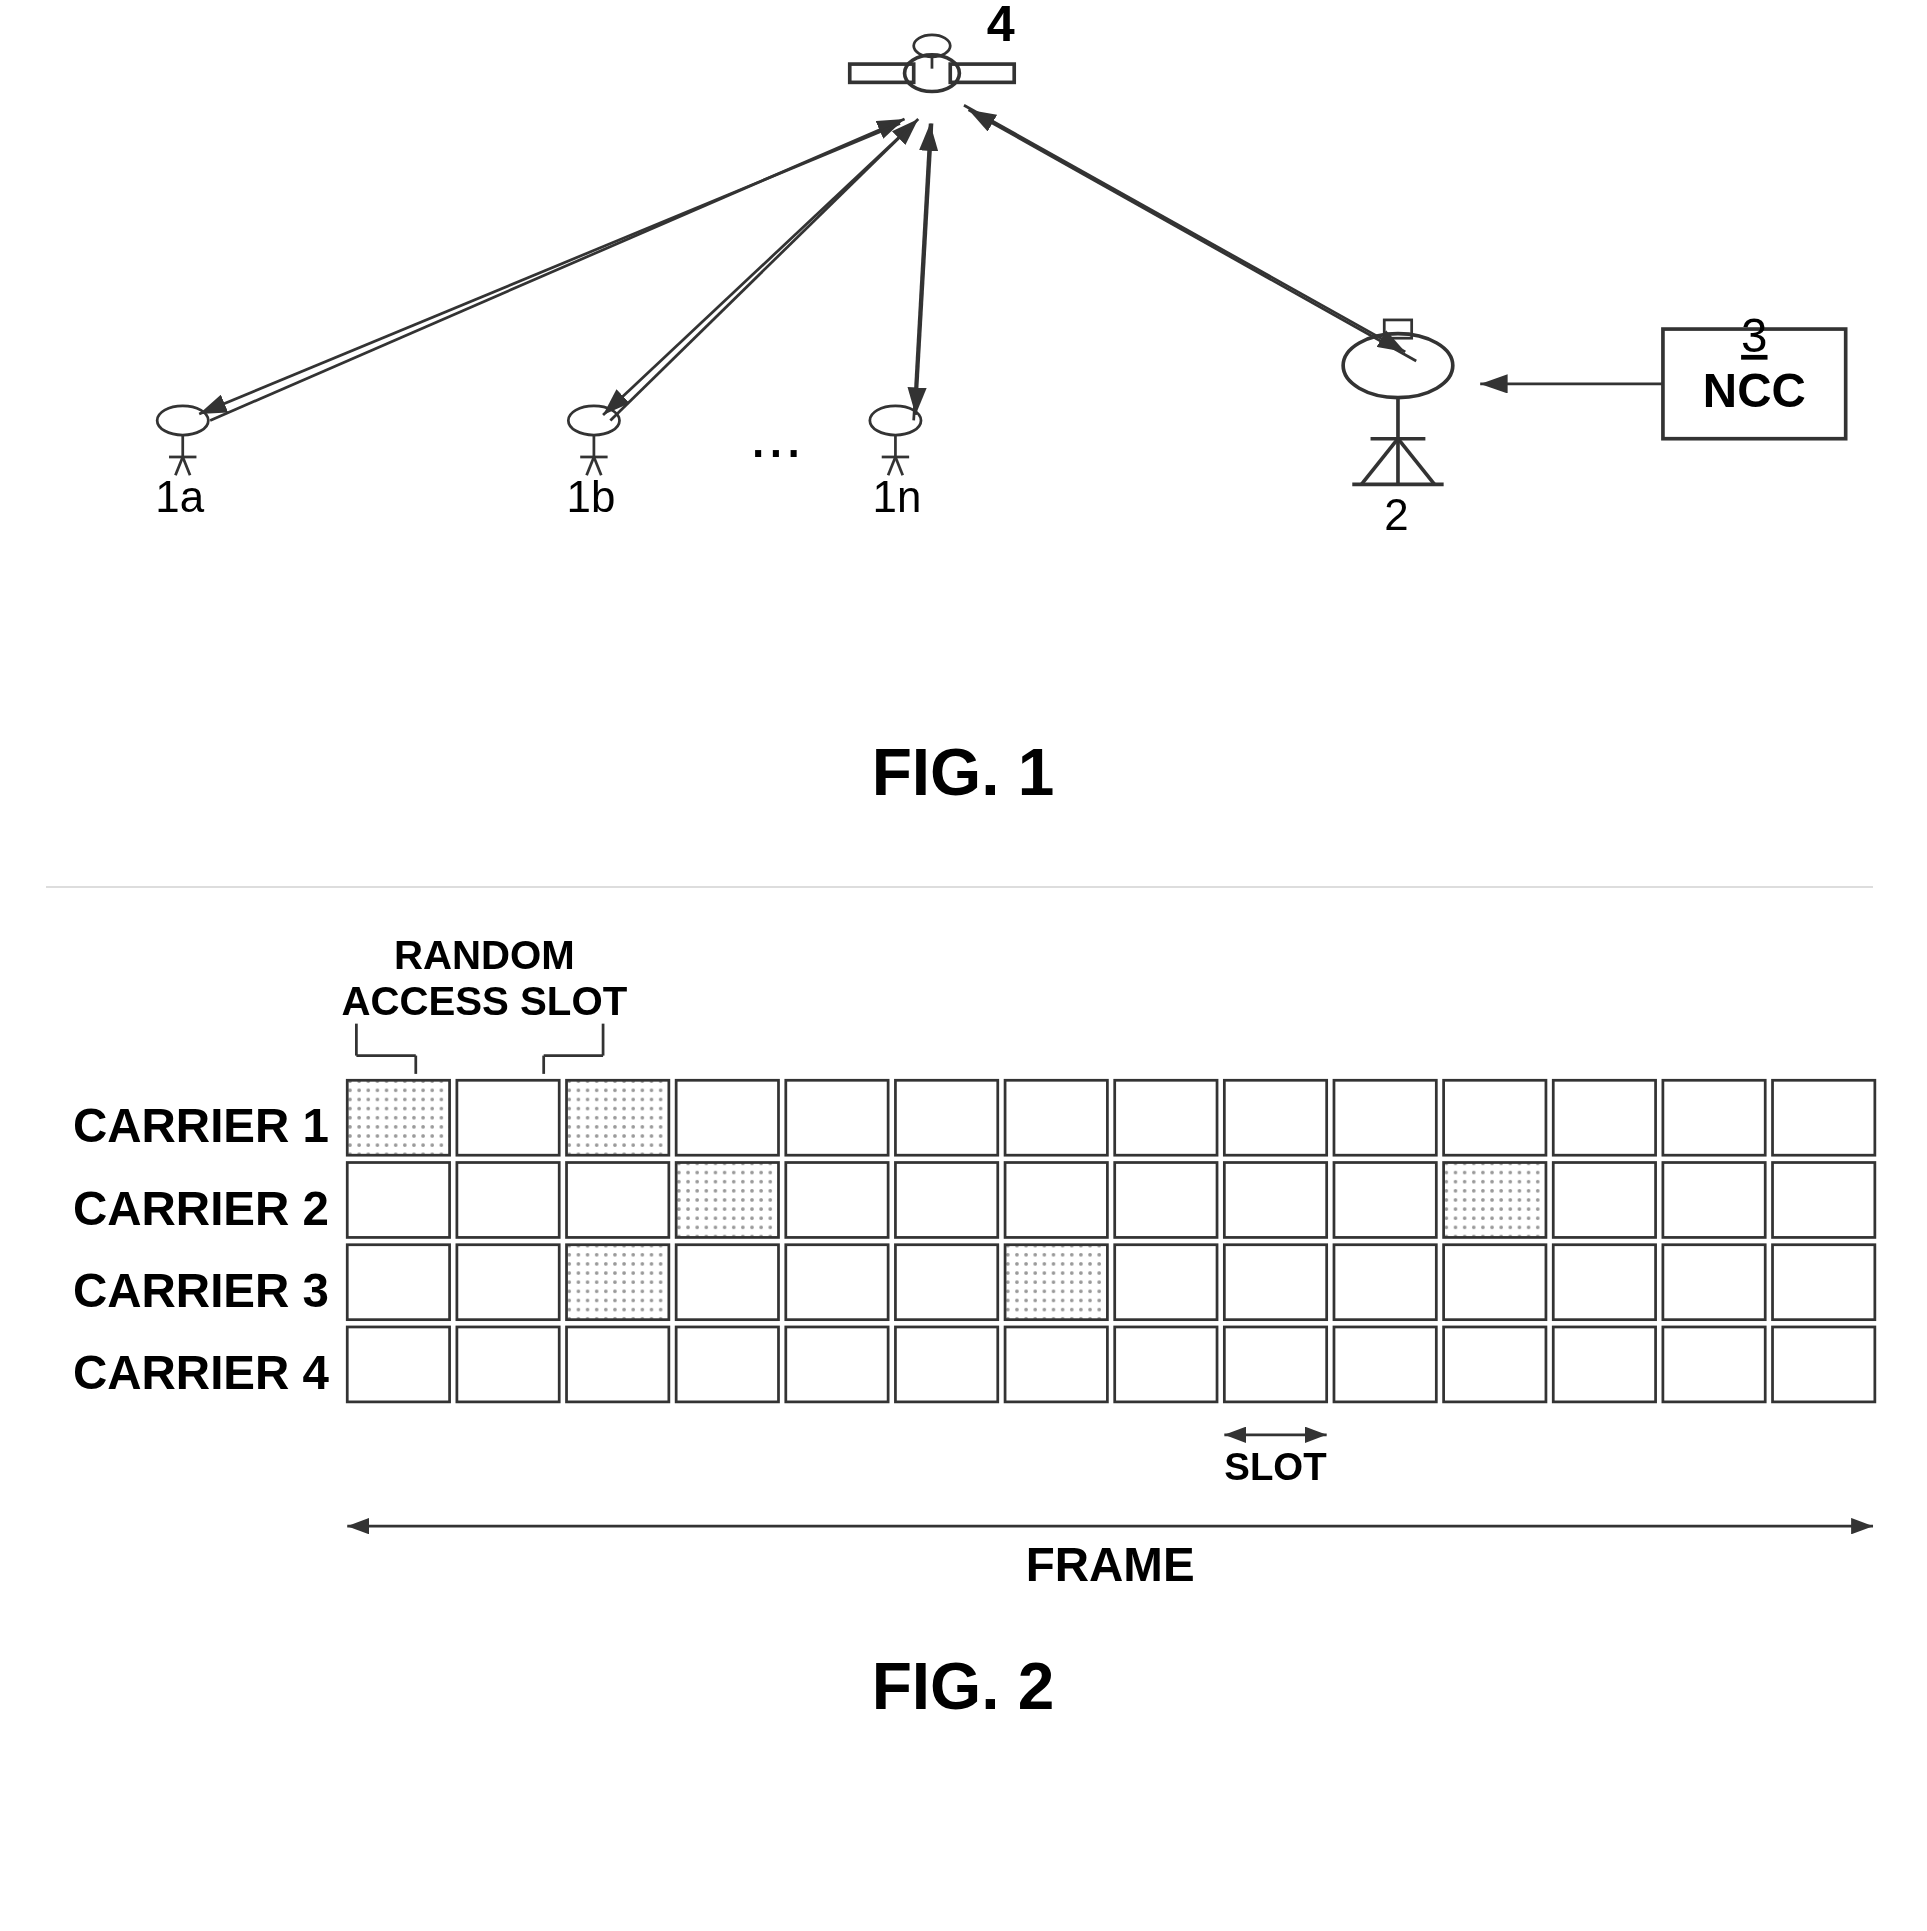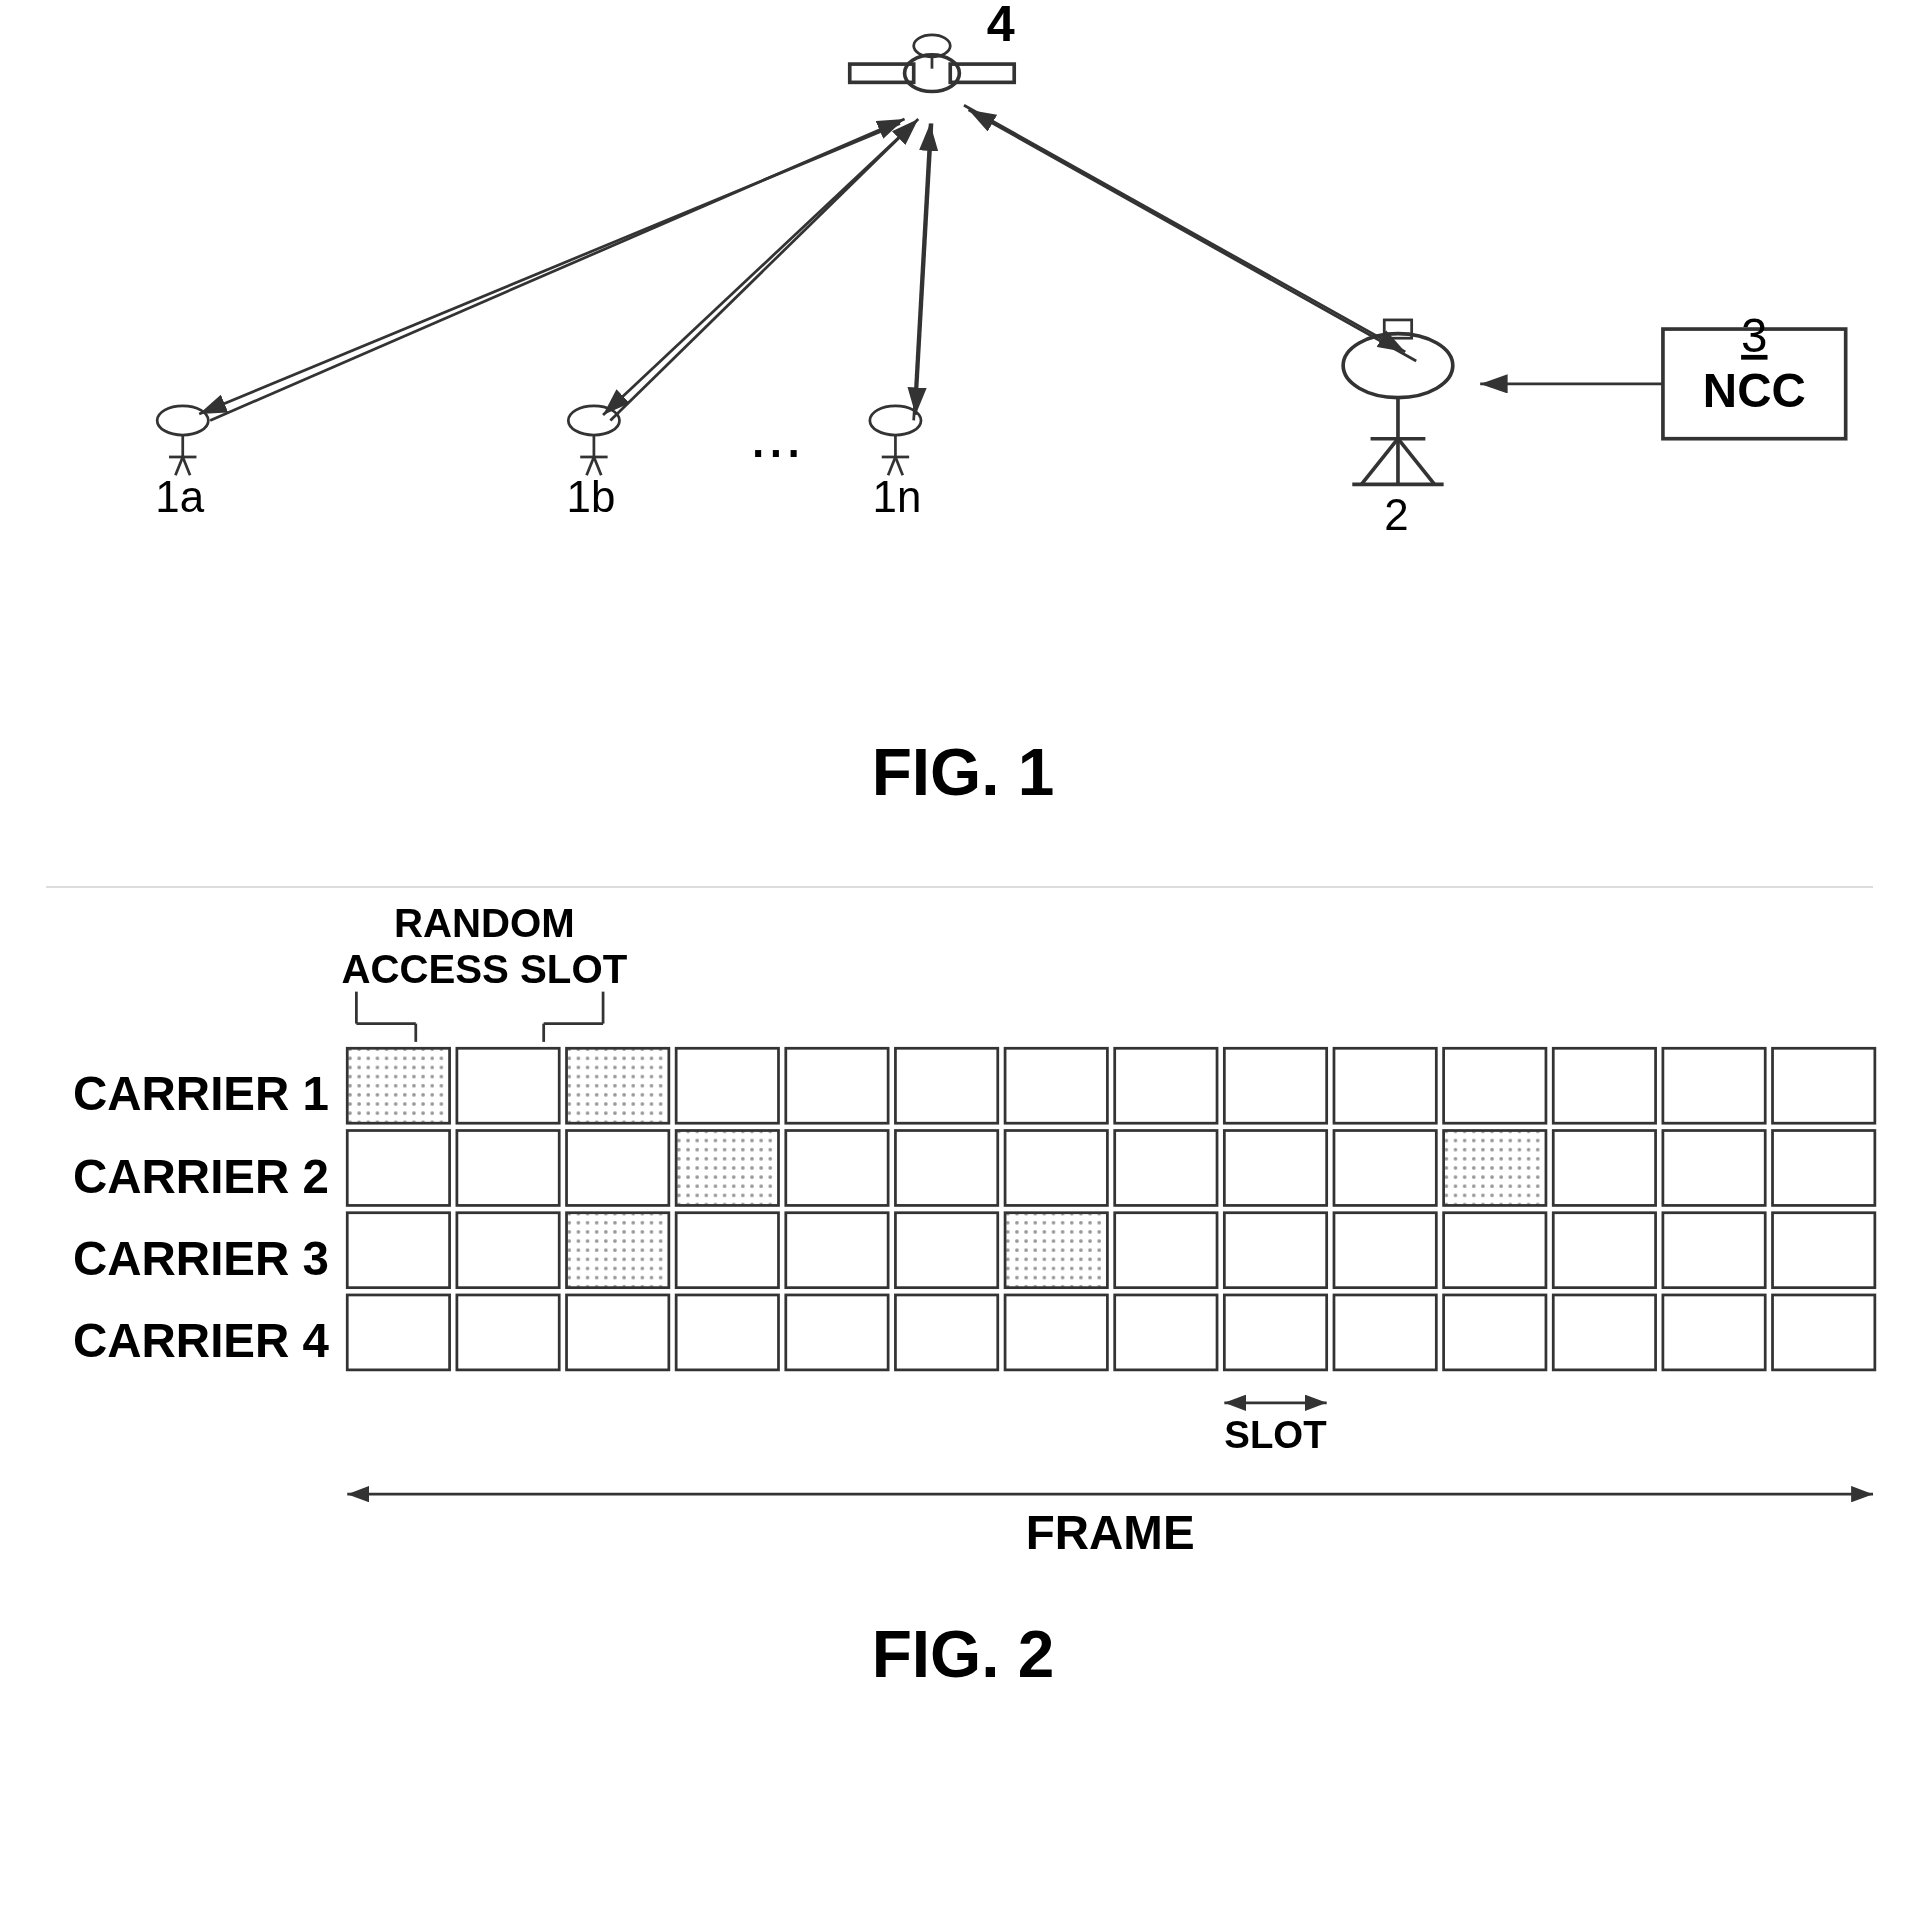--- a/index.html
+++ b/index.html
@@ -17,21 +17,21 @@
       position: absolute;
       top: 0;
       left: 0;
       width: 1927px;
       height: 895px;
     }
 
     
     #fig2-area {
       position: absolute;
-      top: 882px;
+      top: 914px;
       left: 0;
       width: 1927px;
       height: 1005px;
     }
   </style>
 </head>
 <body>
 
 <div id="fig1-area">
   <svg width="1927" height="850" viewBox="0 0 2109 930">

